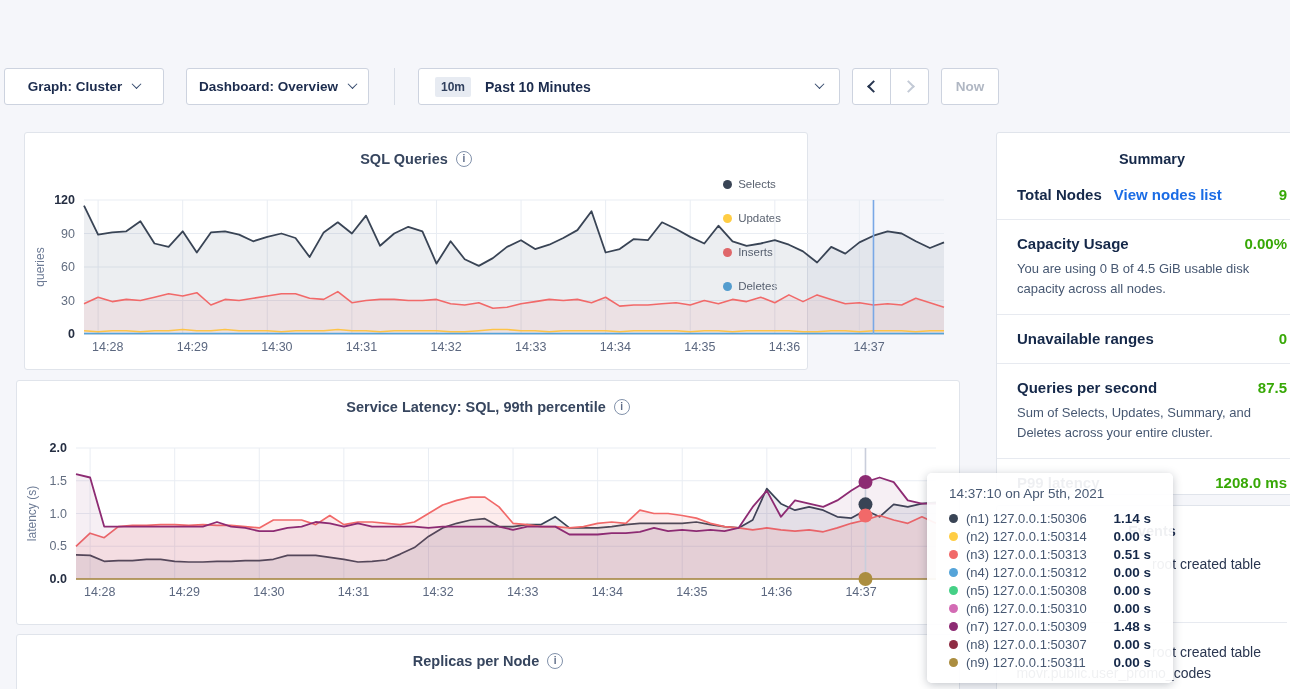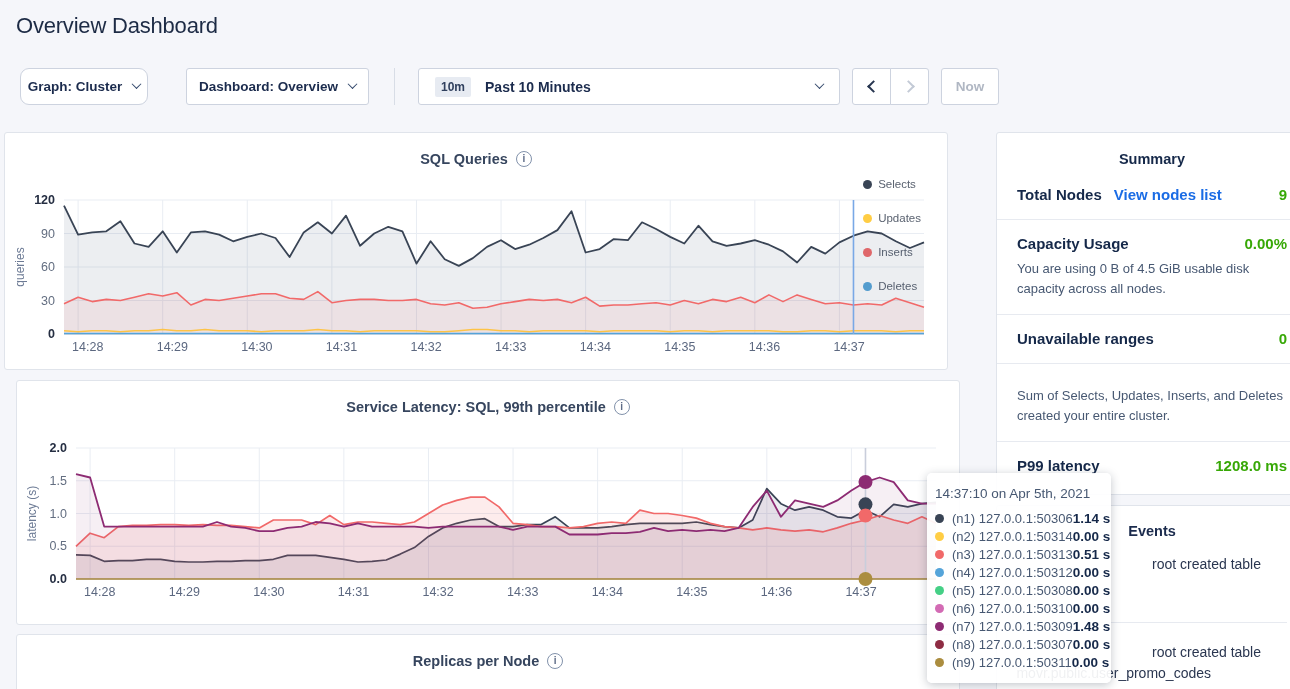--- a/index.html
+++ b/index.html
@@ -49,36 +49,35 @@
   .sum-desc { margin-top: 7px; font-size: 13px; color: #475872; line-height: 1.5; }
 
   .events-title { text-align: center; font-size: 14.5px; font-weight: bold; color: #1b2b4d; padding-top: 17px; }
   .ev-line { font-size: 14px; color: #2a3650; line-height: 21px; text-align: right; white-space: nowrap; }
   .pr-a { padding-right: 46px; }
   .pr-b { padding-right: 96px; }
   .ev-divider { position: absolute; left: 20px; right: 20px; top: 116px; height: 1px; background: #e7eaf0; }
   .ev-item1 { position: absolute; top: 48px; left: 0; right: 0; }
   .ev-item2 { position: absolute; top: 136px; left: 0; right: 0; }
 
-  .tooltip { position: absolute; left: 927px; top: 473px; width: 184px; background: rgba(255,255,255,0.93);
-             border-radius: 5px; box-shadow: 0 2px 10px rgba(40,50,70,0.28); padding: 13px 8px 12px; z-index: 10; }
+  .tooltip { position: absolute; left: 927px; top: 473px; width: 246px; background: rgba(255,255,255,0.93);
+             border-radius: 5px; box-shadow: 0 2px 10px rgba(40,50,70,0.28); padding: 13px 22px 12px; z-index: 10; }
   .tt-date { font-size: 13.5px; color: #475872; margin-bottom: 8px; }
   .tt-row { display: flex; align-items: center; height: 18px; }
   .tt-dot { width: 9px; height: 9px; border-radius: 50%; flex: 0 0 auto; margin-right: 8px; }
   .tt-label { font-size: 13px; color: #475872; white-space: nowrap; }
   .tt-value { margin-left: auto; font-size: 13.5px; font-weight: bold; color: #152849; white-space: nowrap; }
 </style>
 </head>
 <body>
 
 <div class="page">
 
-  <div class="page-title">Overview Dashboard</div>
-
-  <div class="btn" style="left:20px; width:128px;border-radius:9px;">
+
+  <div class="btn" style="left:4px; width:160px;">
     <span class="dd-label">Graph: Cluster</span>
     <span class="chev-down"></span>
   </div>
   <div class="btn" style="left:186px; width:183px;">
     <span class="dd-label">Dashboard: Overview</span>
     <span class="chev-down"></span>
   </div>
   <div class="vdivider"></div>
   <div class="btn time-picker">
     <span class="time-badge">10m</span>
@@ -88,21 +87,21 @@
   <div class="btn nav-btn" style="left:852px; border-radius:3px 0 0 3px;">
     <span class="arrow arrow-left"></span>
   </div>
   <div class="btn nav-btn" style="left:890px; border-radius:0 3px 3px 0;">
     <span class="arrow arrow-right"></span>
   </div>
   <div class="btn" style="left:941px; width:58px;">
     <span class="now-label">Now</span>
   </div>
 
-  <div class="card" style="left:4px; top:132px; width:944px; height:238px;">
+  <div class="card" style="left:24px; top:132px; width:784px; height:238px;">
     <div class="chart-title-row">
       <span class="chart-title">SQL Queries</span>
       <span class="info-icon">i</span>
     </div>
     <div class="legend" id="sql-legend">
         <span class="legend-item">
           <span class="legend-dot" style="background: rgb(57, 68, 85);"></span>
           <span class="legend-label">Selects</span>
         </span>
         <span class="legend-item">
@@ -239,21 +238,25 @@
       </div>
       <div class="sum-desc">You are using 0 B of 4.5 GiB usable disk capacity across all nodes.</div>
     </div>
     <div class="sum-section">
       <div class="sum-row">
         <span class="sum-label">Unavailable ranges</span>
         <span class="sum-value">0</span>
       </div>
     </div>
     <div class="sum-section">
-      <div class="sum-desc">Sum of Selects, Updates, Inserts, and Deletes created your entire cluster.</div>
+      <div class="sum-row">
+        <span class="sum-label">Queries per second</span>
+        <span class="sum-value">87.5</span>
+      </div>
+      <div class="sum-desc">Sum of Selects, Updates, Summary, and Deletes across your entire cluster.</div>
     </div>
     <div class="sum-section last">
       <div class="sum-row">
         <span class="sum-label">P99 latency</span>
         <span class="sum-value">1208.0 ms</span>
       </div>
     </div>
   </div>
 
   <div class="card side-card" style="top:505px; height:200px;">

